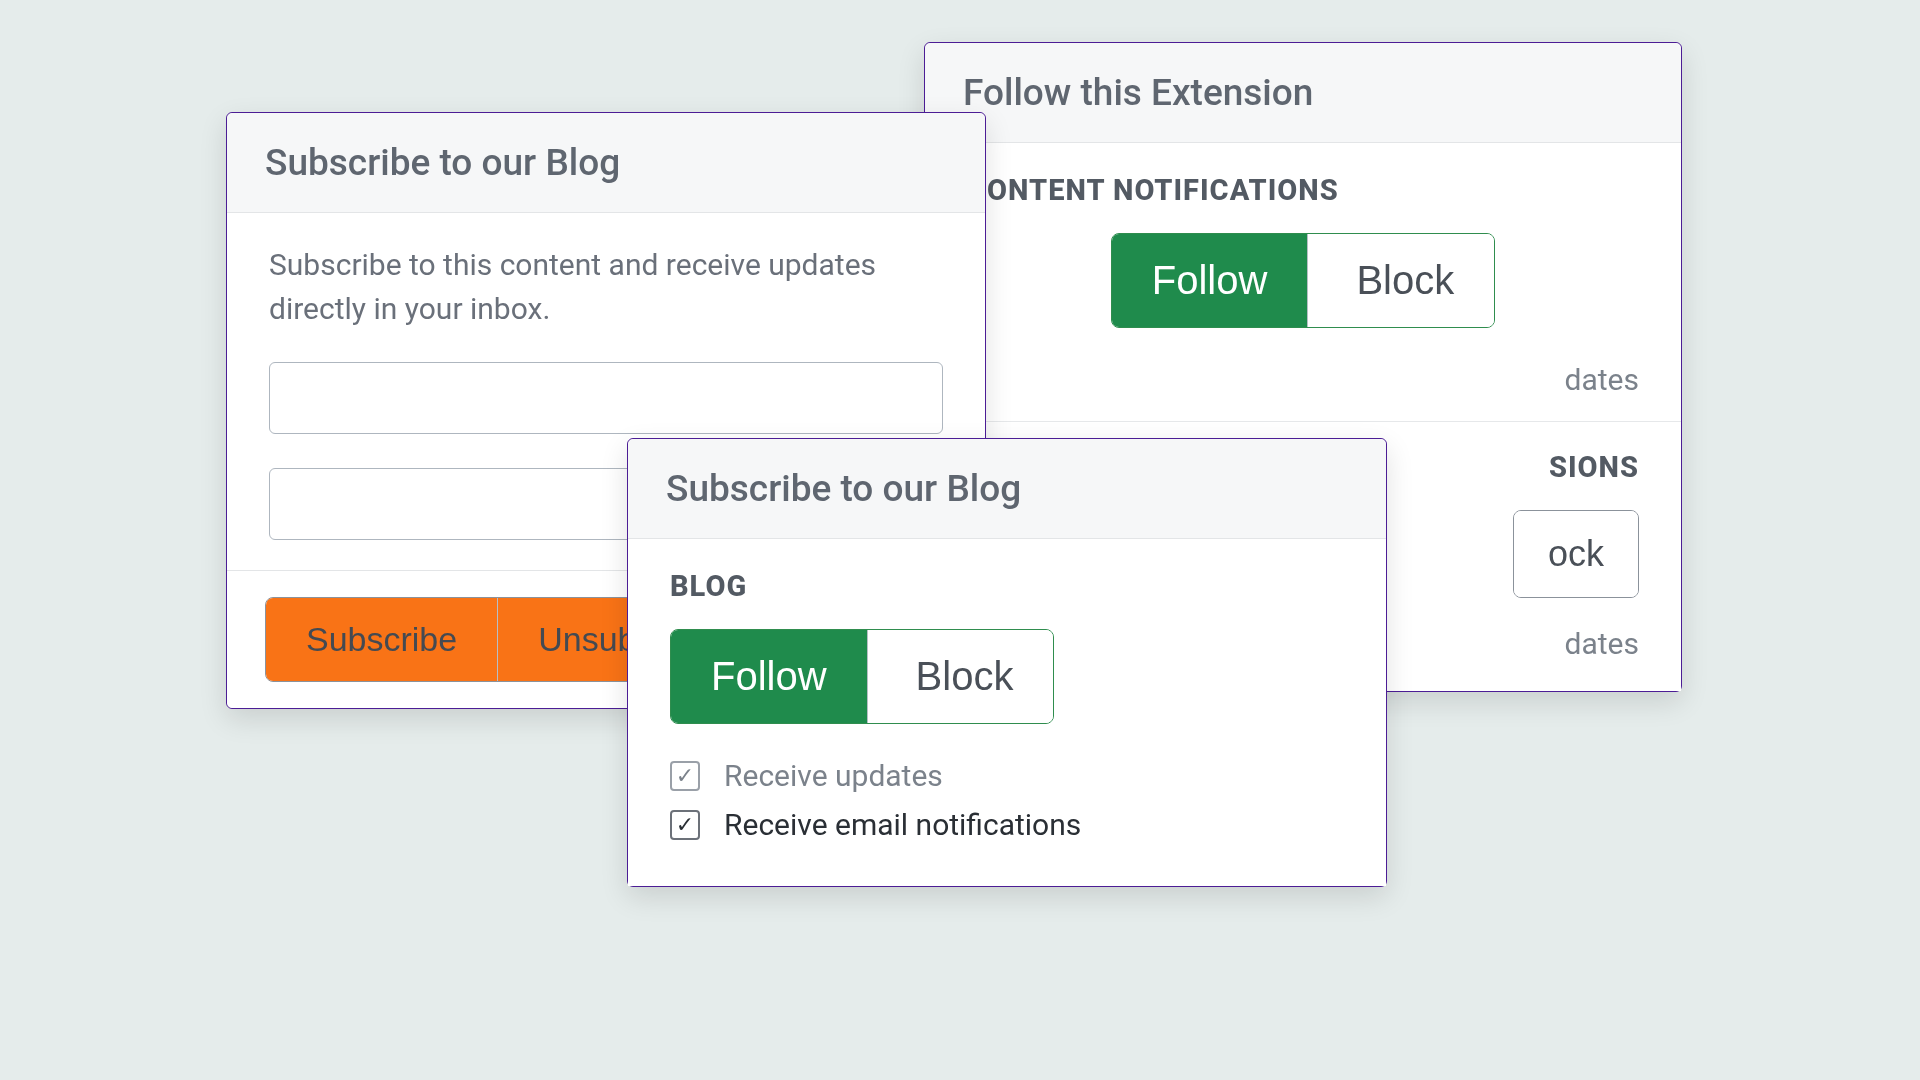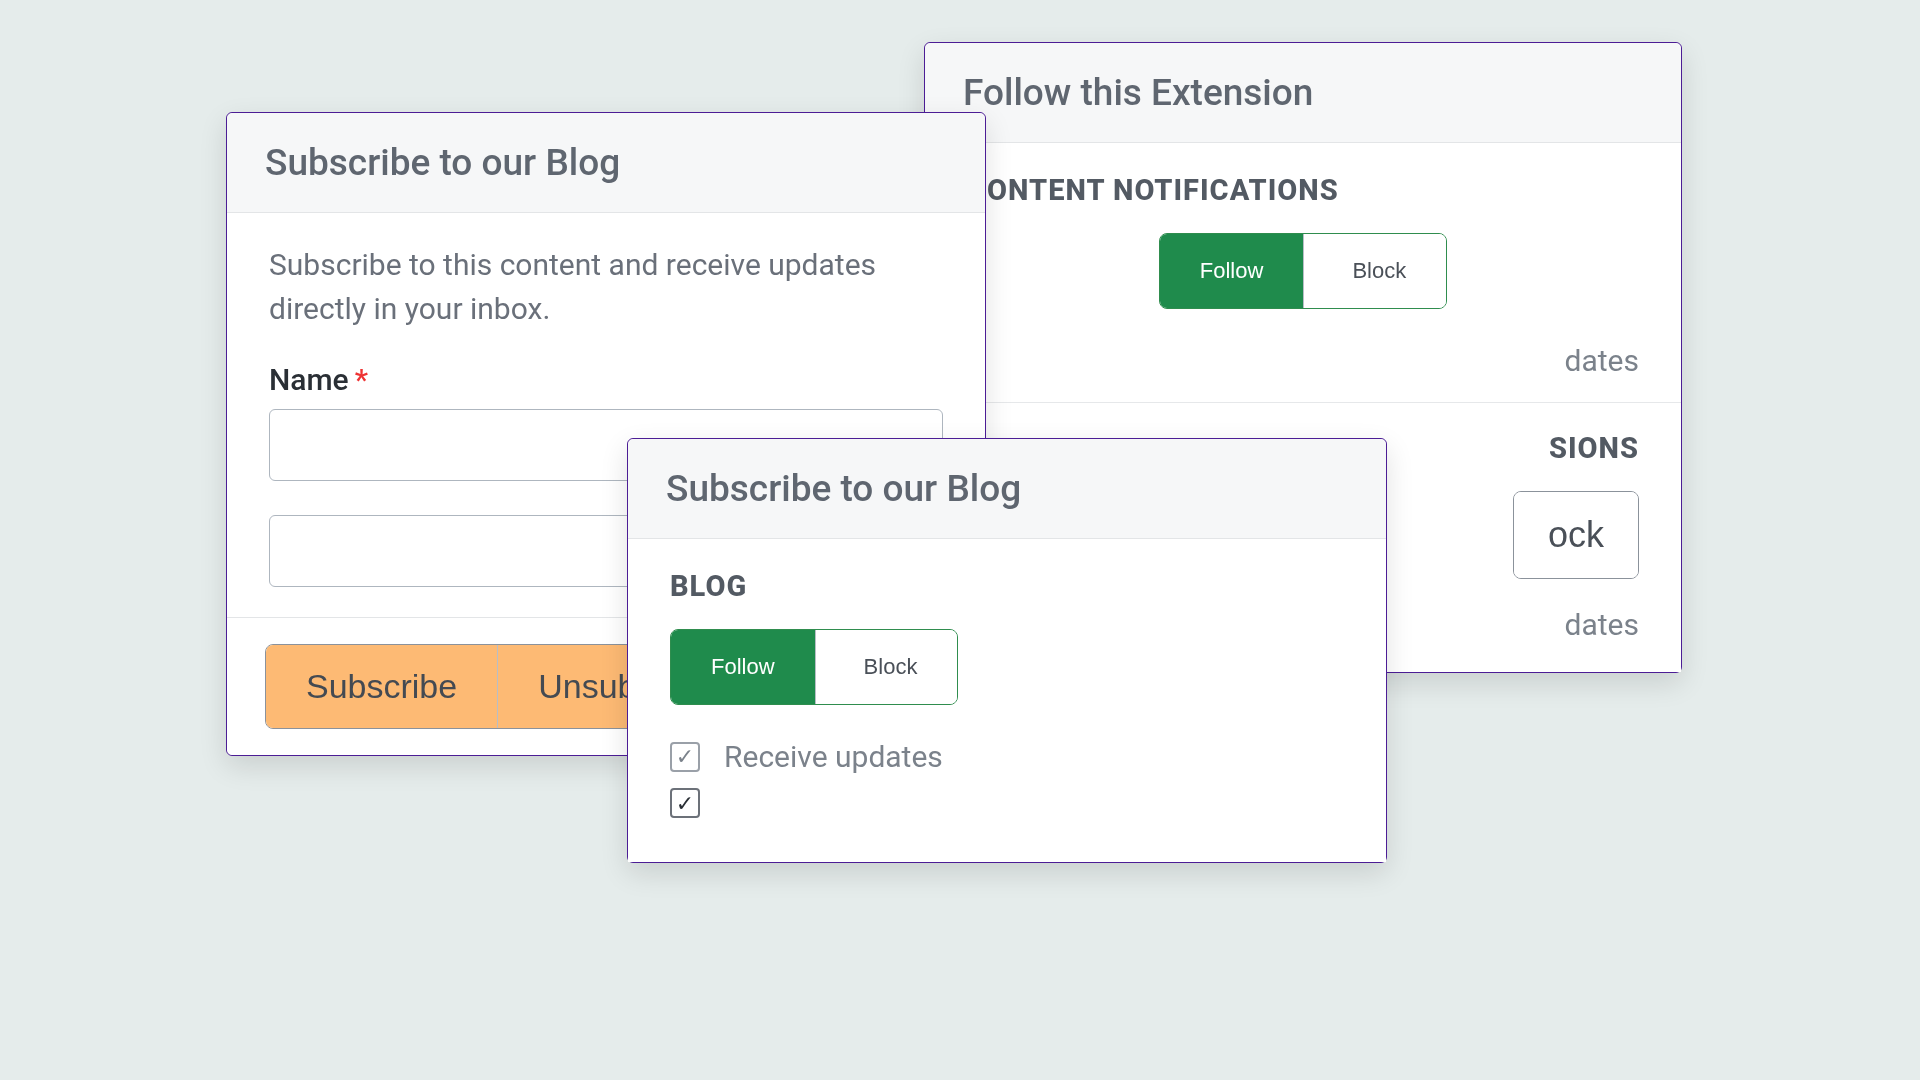--- a/index.html
+++ b/index.html
@@ -70,21 +70,21 @@
 
   .segmented {
     display: inline-flex;
     border: 1px solid #2f8d4e;
     border-radius: 8px;
     overflow: hidden;
   }
   .segmented.grey { border-color: #8b929b; }
 
   .seg-btn {
-    font-size: 22px;
+    font-size: 40px;
     font-weight: 500;
     padding: 24px 40px;
     background: #fff;
     color: #4a5058;
     border: none;
     cursor: pointer;
   }
   .seg-btn + .seg-btn { border-left: 1px solid #b8bec6; padding-left: 48px; }
   .seg-btn.active {
     background: #1f8b4c;
@@ -126,21 +126,21 @@
 
   .btn-group {
     display: inline-flex;
     border: 1px solid #8b929b;
     border-radius: 8px;
     overflow: hidden;
   }
   .btn {
     font-size: 34px;
     padding: 22px 40px;
-    background: #fdba74;
+    background: #f97316;
     color: #444a52;
     border: none;
     cursor: pointer;
   }
   .btn + .btn { border-left: 1px solid #b8bec6; }
 
   .section-divider {
     border: none;
     border-top: 1px solid #e6e8ea;
     margin: 0 -42px 28px -42px;
@@ -183,23 +183,20 @@
 
   </div>
 </div>
 
 <div class="card" id="card-form">
   <div class="card-header">Subscribe to our Blog</div>
   <div class="card-body">
 
     <p class="desc">Subscribe to this content and receive updates directly in your inbox.</p>
 
-    <div class="field-label">
-      <span>Name</span><span class="req">*</span>
-    </div>
     <input class="text-input" type="text" style="">
 
     <div style="height:34px;"></div>
 
     <input class="text-input" type="text" style="">
 
   </div>
   <div class="footer-actions">
     <div class="btn-group">
       <button class="btn">Subscribe</button>
@@ -221,16 +218,17 @@
       </div>
     </div>
 
     <div class="checkbox-row">
       <span class="cb muted">✓</span>
       <span class="check-label muted">Receive updates</span>
     </div>
 
     <div class="checkbox-row">
       <span class="cb">✓</span>
+      <span class="check-label">Receive email notifications</span>
     </div>
 
   </div>
 </div>
 
 </body></html>

